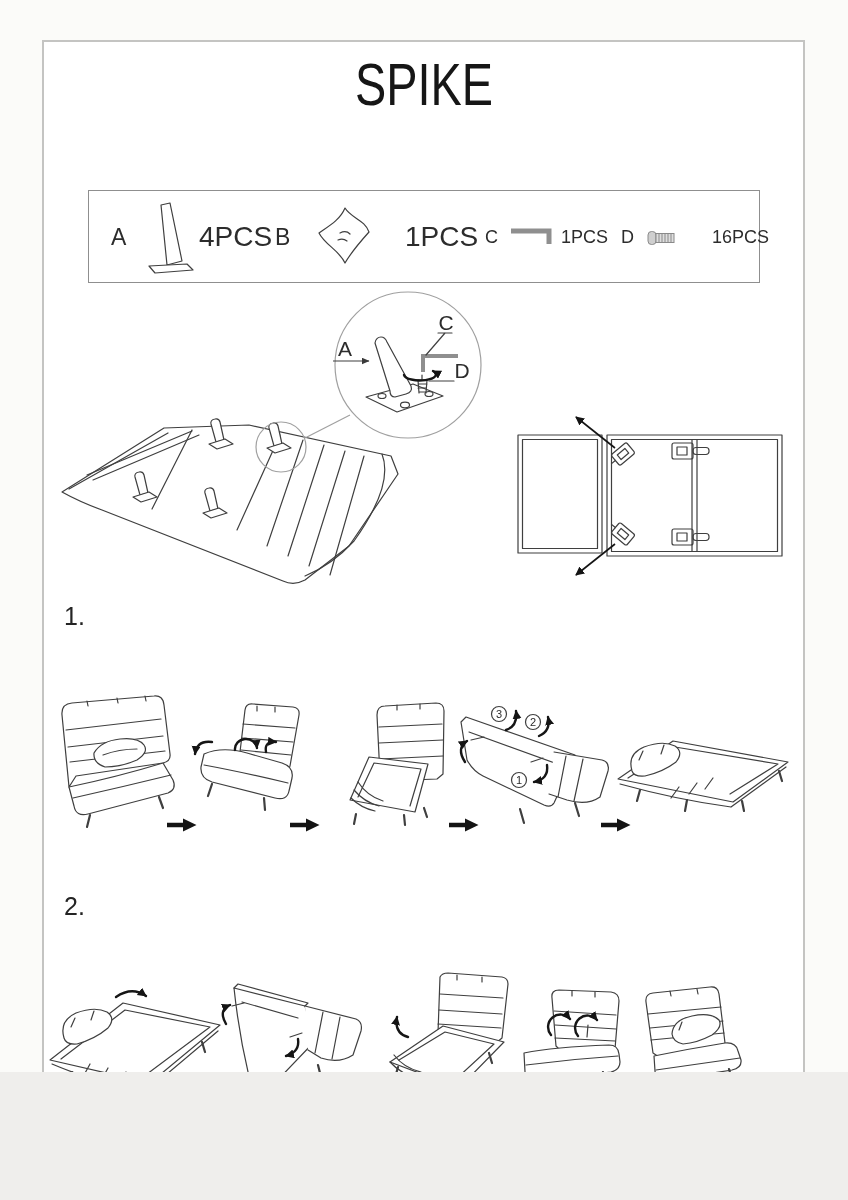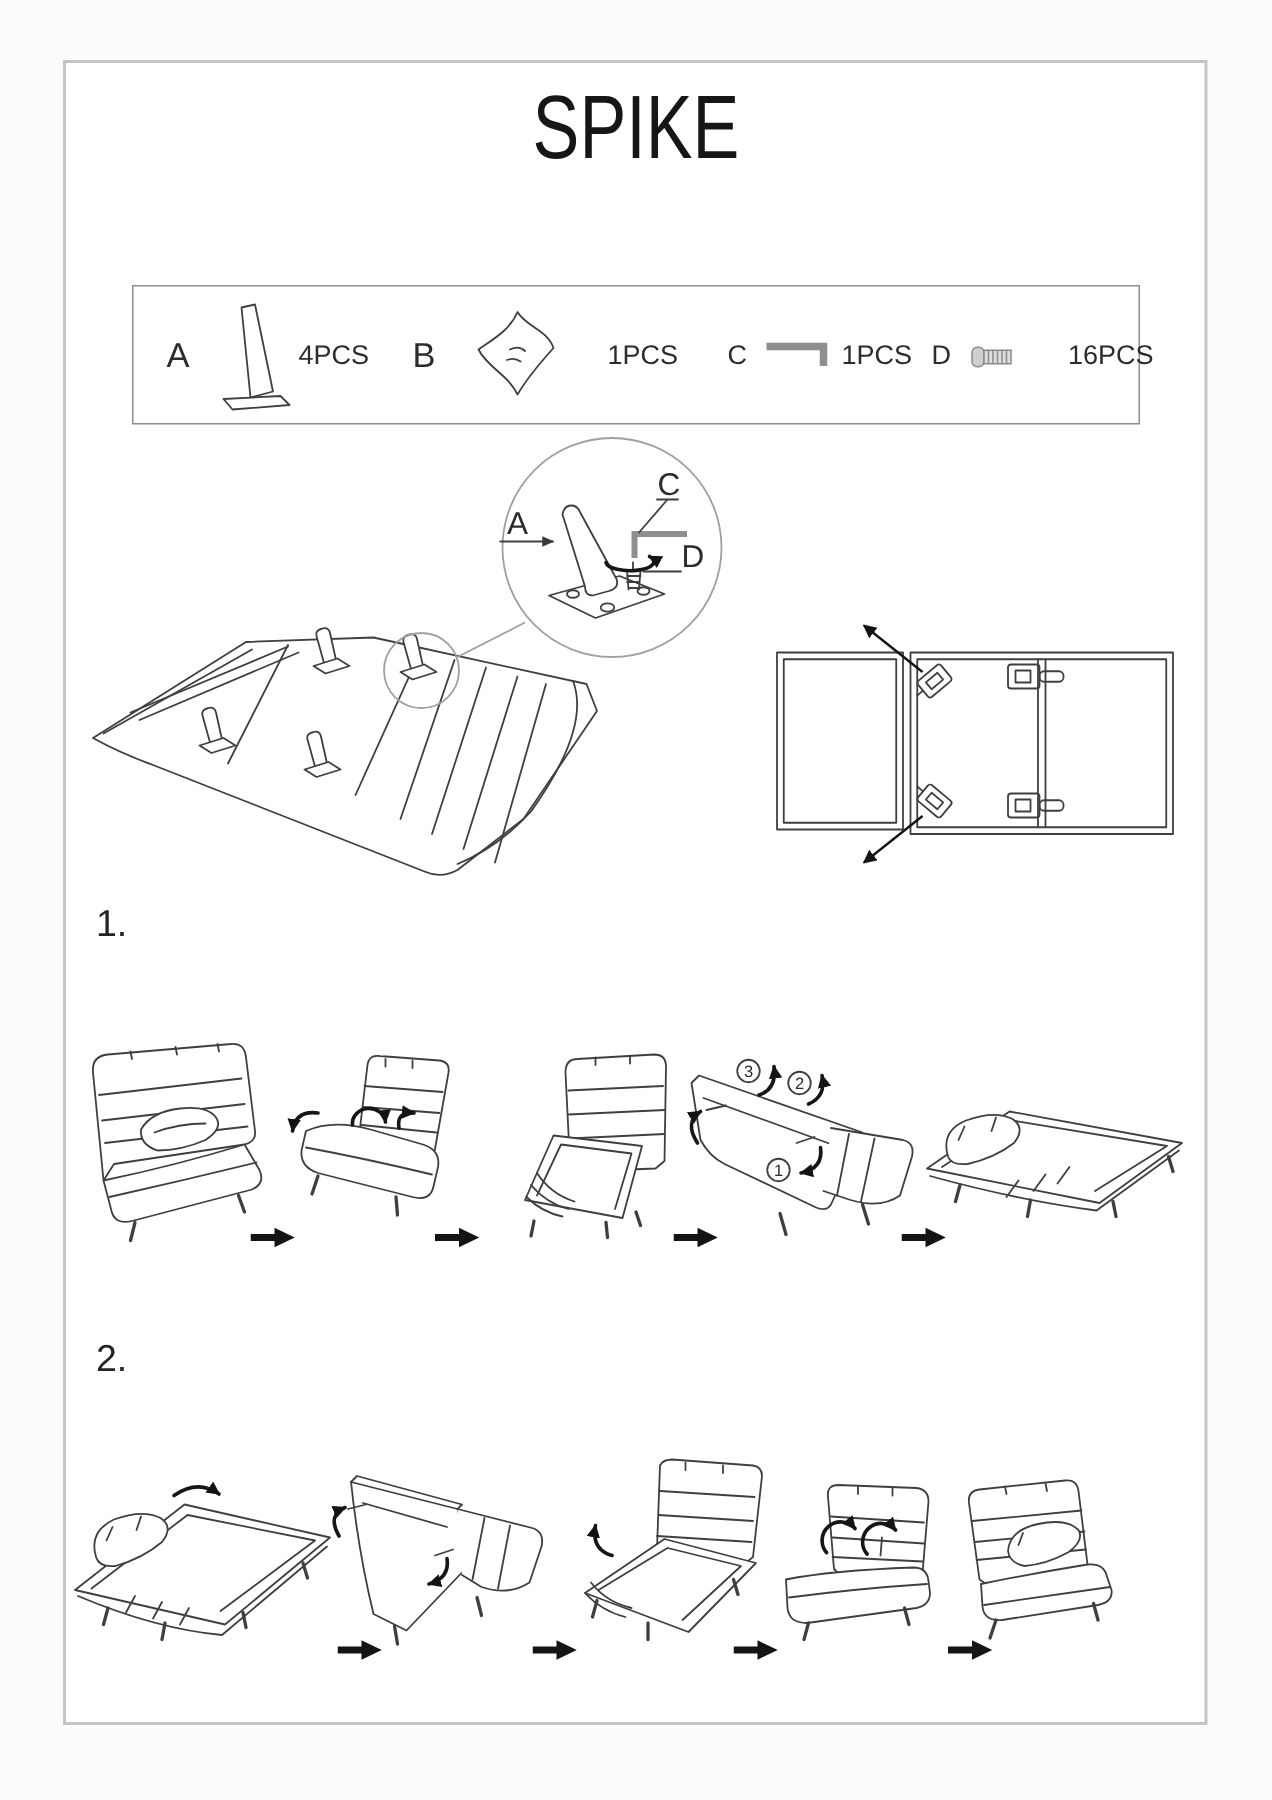--- a/index.html
+++ b/index.html
@@ -1,26 +1,26 @@
 <!DOCTYPE html>
 <html><head>
 <meta charset="utf-8">
 <style>
   html,body{margin:0;padding:0;background:#efeeec;font-family:"Liberation Sans",sans-serif;}
-  .canvas{position:relative;width:848px;height:1200px;background:#fbfbf9;overflow:hidden;}
+  .canvas{position:relative;width:848px;height:1072px;background:#fbfbf9;overflow:hidden;}
   .page{position:absolute;left:42px;top:40px;width:763px;height:1110px;background:#ffffff;
         border:2px solid #c4c4c2;box-sizing:border-box;}
   .title{position:absolute;left:0;width:848px;top:55px;text-align:center;font-size:60px;
          line-height:1;color:#161616;letter-spacing:0px;transform:scaleX(.78);transform-origin:50% 50%;
          font-weight:400;margin:0;}
   .parts-box{position:absolute;left:88px;top:190px;width:672px;height:93px;
              border:1px solid #8f8f8f;background:#fff;box-sizing:border-box;}
   .pb-el{position:absolute;top:50%;transform:translateY(-50%);color:#2c2c2c;}
   .lbl-lg{font-size:23px;}
-  .qty-lg{font-size:18px;}
+  .qty-lg{font-size:28px;}
   .lbl-sm{font-size:18px;}
   .qty-sm{font-size:18px;}
   .step-num{position:absolute;font-size:25px;color:#242424;}
   svg{position:absolute;overflow:visible;}
   .ln{fill:none;stroke:#3f3f3f;stroke-width:1.2;stroke-linecap:round;stroke-linejoin:round;}
   .lnf{fill:#ffffff;stroke:#3f3f3f;stroke-width:1.2;stroke-linecap:round;stroke-linejoin:round;}
   .soft{fill:none;stroke:#a0a0a0;stroke-width:1.2;}
   .leg{fill:none;stroke:#3f3f3f;stroke-width:2.2;stroke-linecap:round;}
   .curve{fill:none;stroke:#161616;stroke-width:2.4;stroke-linecap:round;}
   .thin-arrow{fill:none;stroke:#3f3f3f;stroke-width:1.2;}

